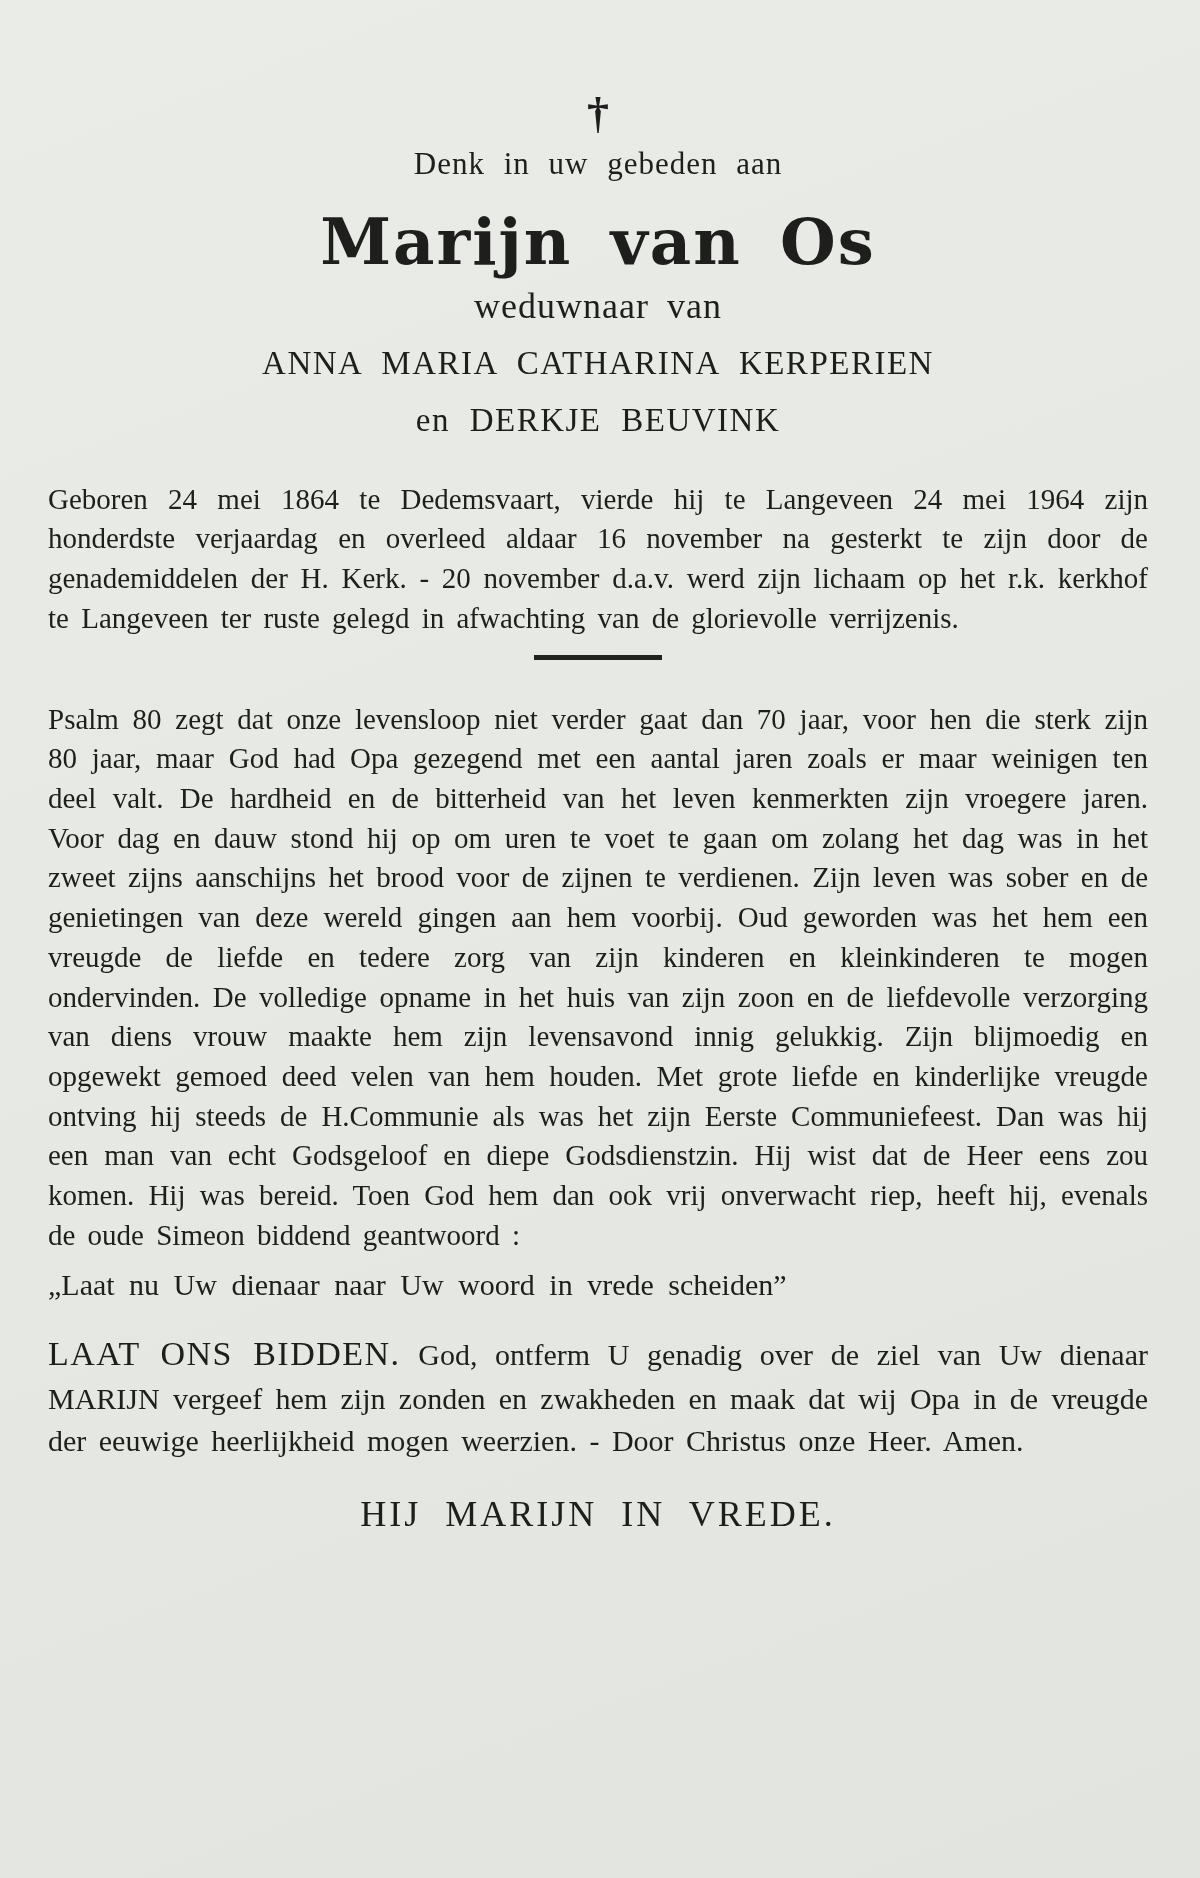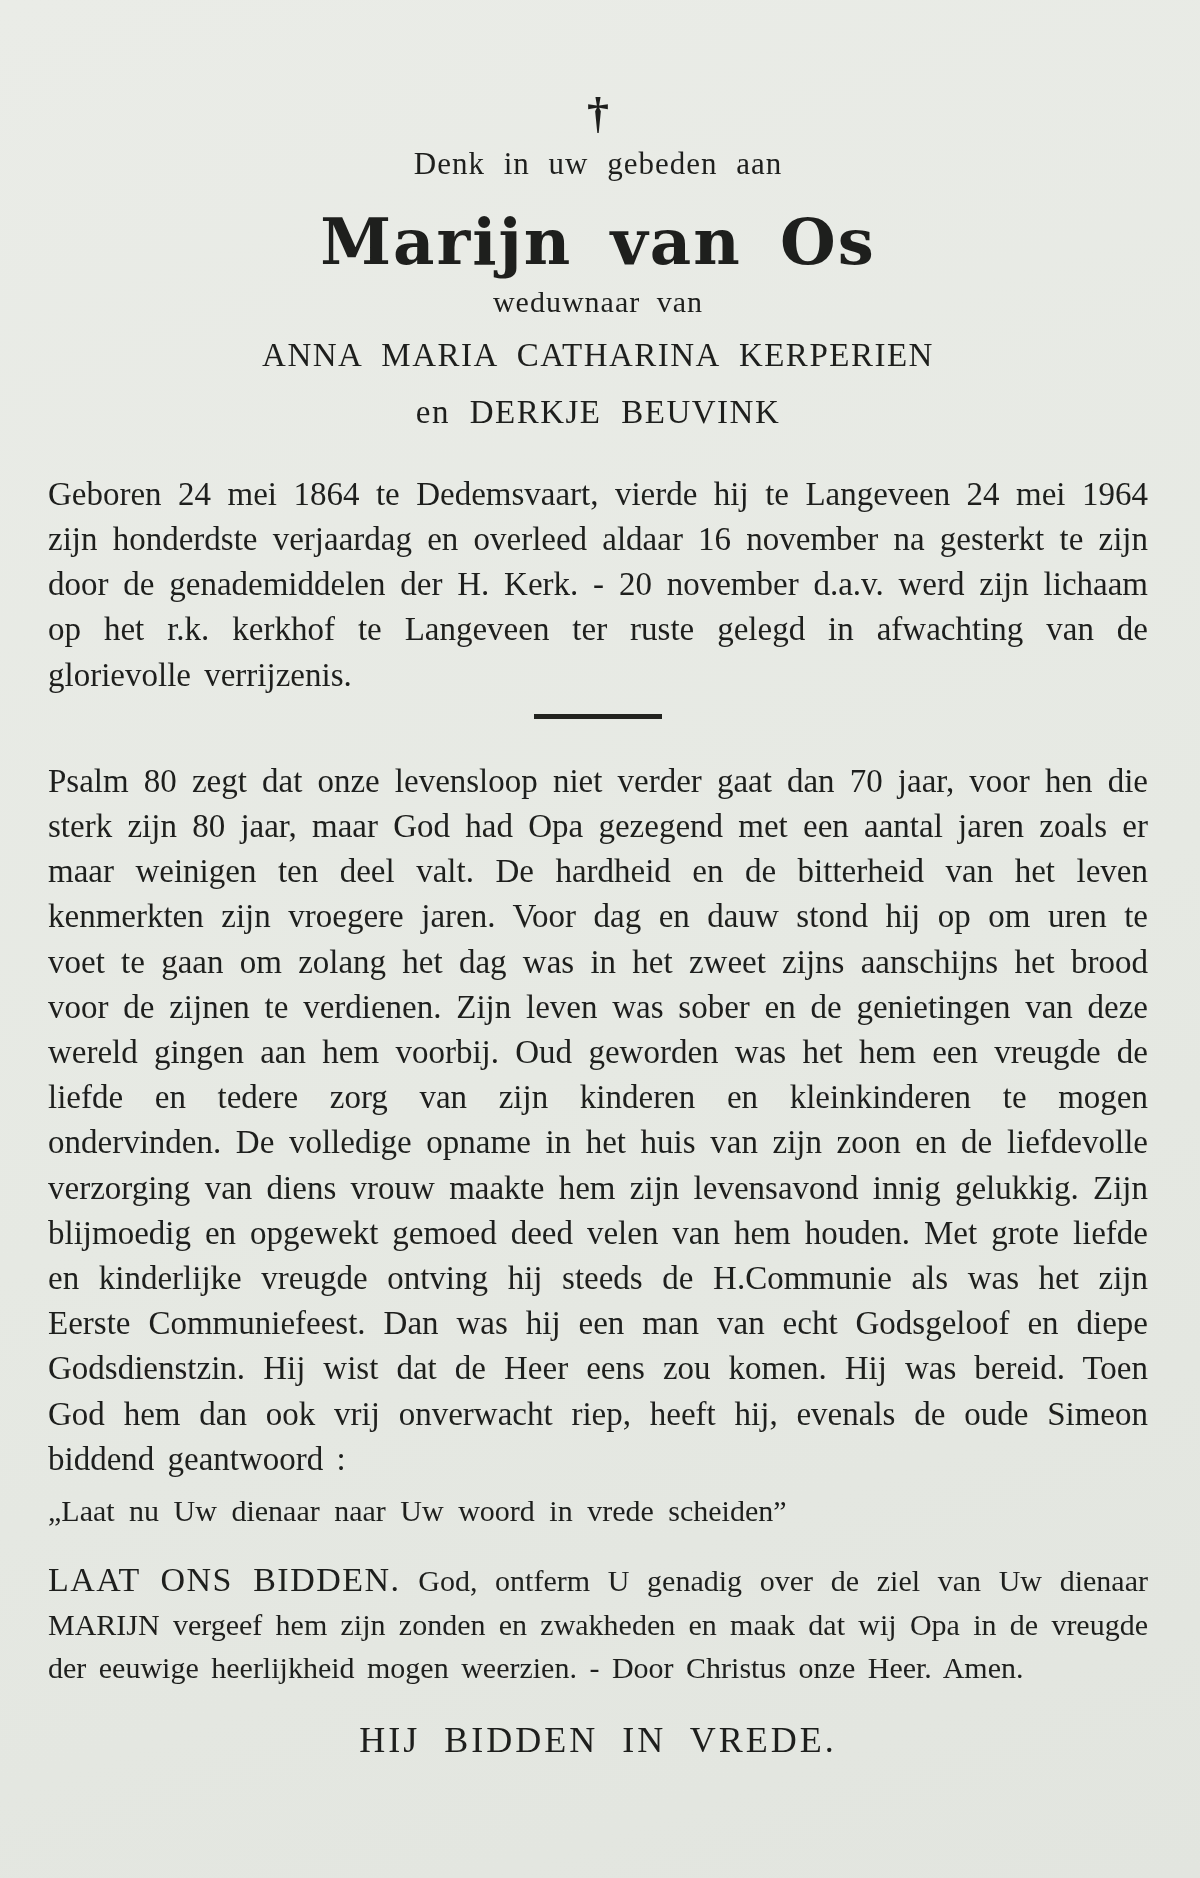--- a/index.html
+++ b/index.html
@@ -35,37 +35,37 @@
   .deceased-name {
     font-family: "DejaVu Serif", serif;
     font-weight: bold;
     font-size: 64px;
     line-height: 1.05;
     letter-spacing: 2px;
     word-spacing: 14px;
     margin-bottom: 10px;
   }
   .subtitle-line {
-    font-size: 30px;
+    font-size: 36px;
     letter-spacing: 1px;
     word-spacing: 8px;
     margin-bottom: 12px;
   }
   .spouse-line {
     font-size: 33px;
     letter-spacing: 1.5px;
     word-spacing: 10px;
     line-height: 1.25;
     margin-top: 16px;
   }
   .spouse-line.last {
     margin-bottom: 38px;
   }
   .body-par {
-    font-size: 33px;
+    font-size: 29px;
     line-height: 1.37;
     text-align: justify;
     word-spacing: 5px;
     margin: 0 0 8px 0;
   }
   .divider {
     width: 128px;
     height: 5px;
     background: #22231f;
     margin: 16px auto 40px auto;
@@ -117,15 +117,15 @@
   <div class="divider"></div>
 
   <p class="body-par">Psalm 80 zegt dat onze levensloop niet verder gaat dan 70 jaar, voor hen die sterk zijn 80 jaar, maar God had Opa gezegend met een aantal jaren zoals er maar weinigen ten deel valt. De hardheid en de bitterheid van het leven kenmerkten zijn vroegere jaren. Voor dag en dauw stond hij op om uren te voet te gaan om zolang het dag was in het zweet zijns aanschijns het brood voor de zijnen te verdienen. Zijn leven was sober en de genietingen van deze wereld gingen aan hem voorbij. Oud geworden was het hem een vreugde de liefde en tedere zorg van zijn kinderen en kleinkinderen te mogen ondervinden. De volledige opname in het huis van zijn zoon en de liefdevolle verzorging van diens vrouw maakte hem zijn levensavond innig gelukkig. Zijn blijmoedig en opgewekt gemoed deed velen van hem houden. Met grote liefde en kinderlijke vreugde ontving hij steeds de H.Communie als was het zijn Eerste Communiefeest. Dan was hij een man van echt Godsgeloof en diepe Godsdienstzin. Hij wist dat de Heer eens zou komen. Hij was bereid. Toen God hem dan ook vrij onverwacht riep, heeft hij, evenals de oude Simeon biddend geantwoord :</p>
 
   <p class="quote-line">„Laat nu Uw dienaar naar Uw woord in vrede scheiden”</p>
 
   <p class="prayer-par">
     <span class="prayer-lead">LAAT ONS BIDDEN.</span><span> God, ontferm U genadig over de ziel van Uw dienaar MARIJN vergeef hem zijn zonden en zwakheden en maak dat wij Opa in de vreugde der eeuwige heerlijkheid mogen weerzien. - Door Christus onze Heer. Amen.</span>
   </p>
 
-  <div class="center closing-line">HIJ BIDDEN IN VREDE.</div>
+  <div class="center closing-line">HIJ MARIJN IN VREDE.</div>
 
 </div>
 
 </body></html>

